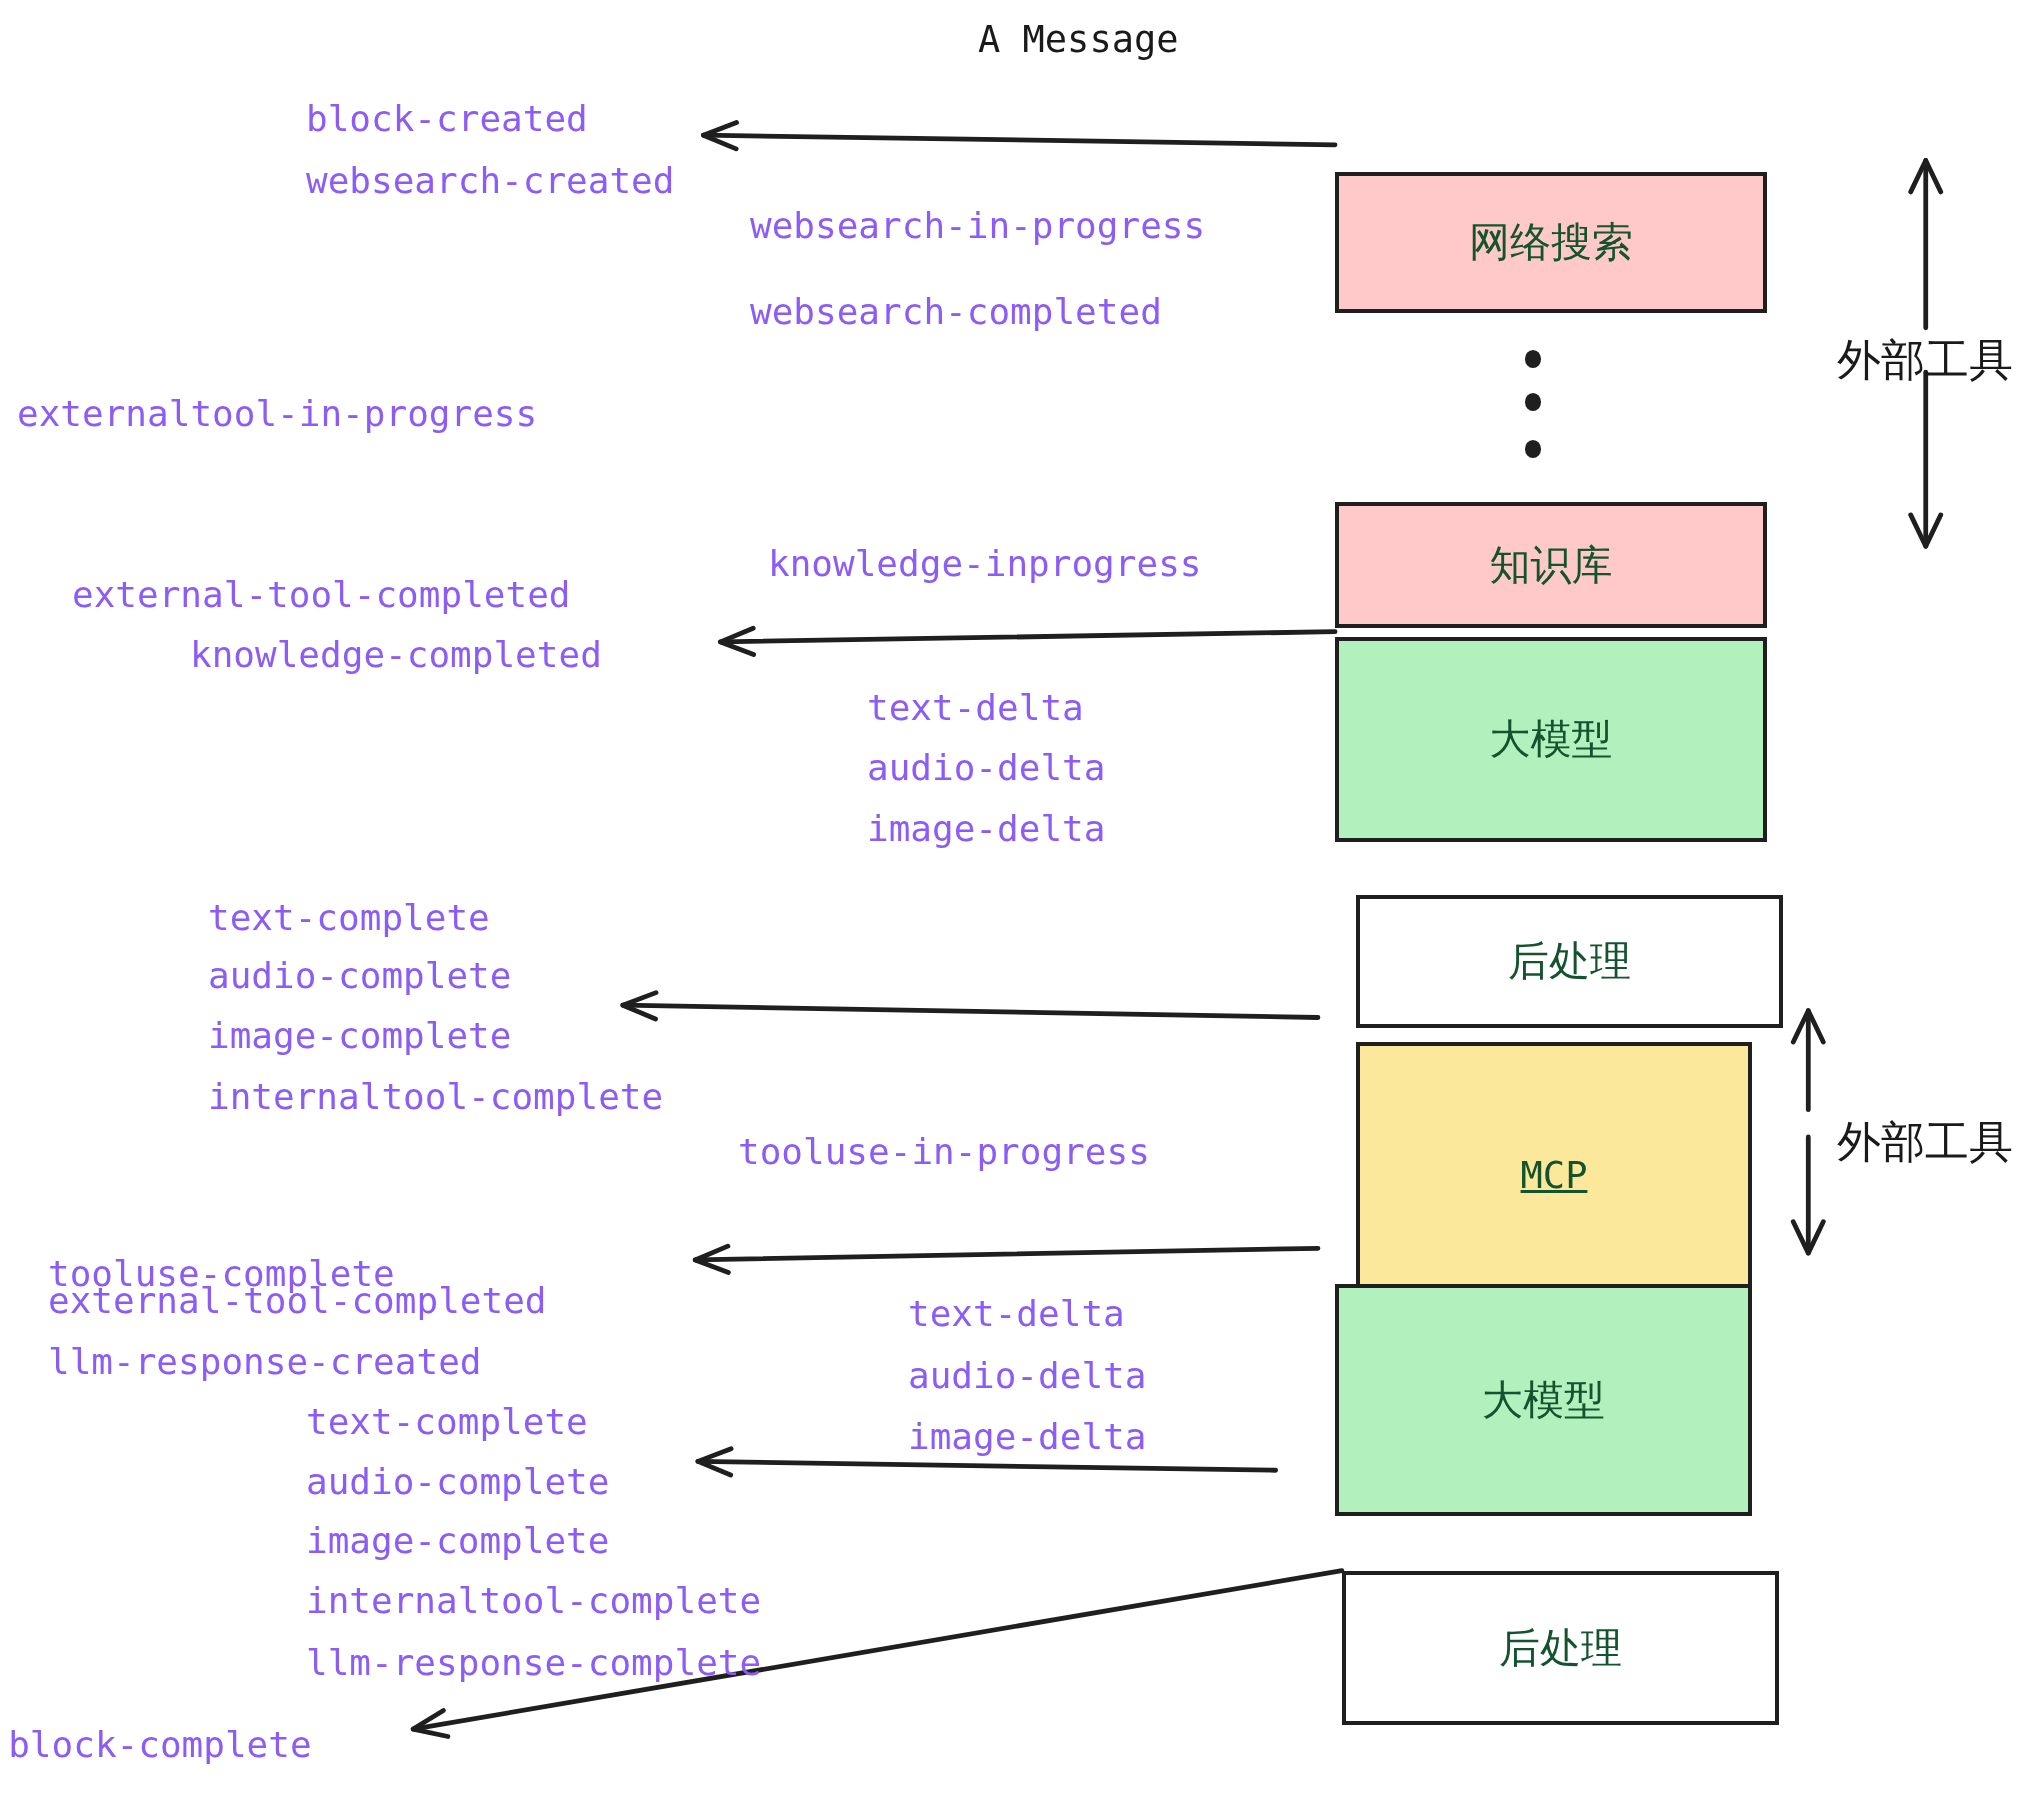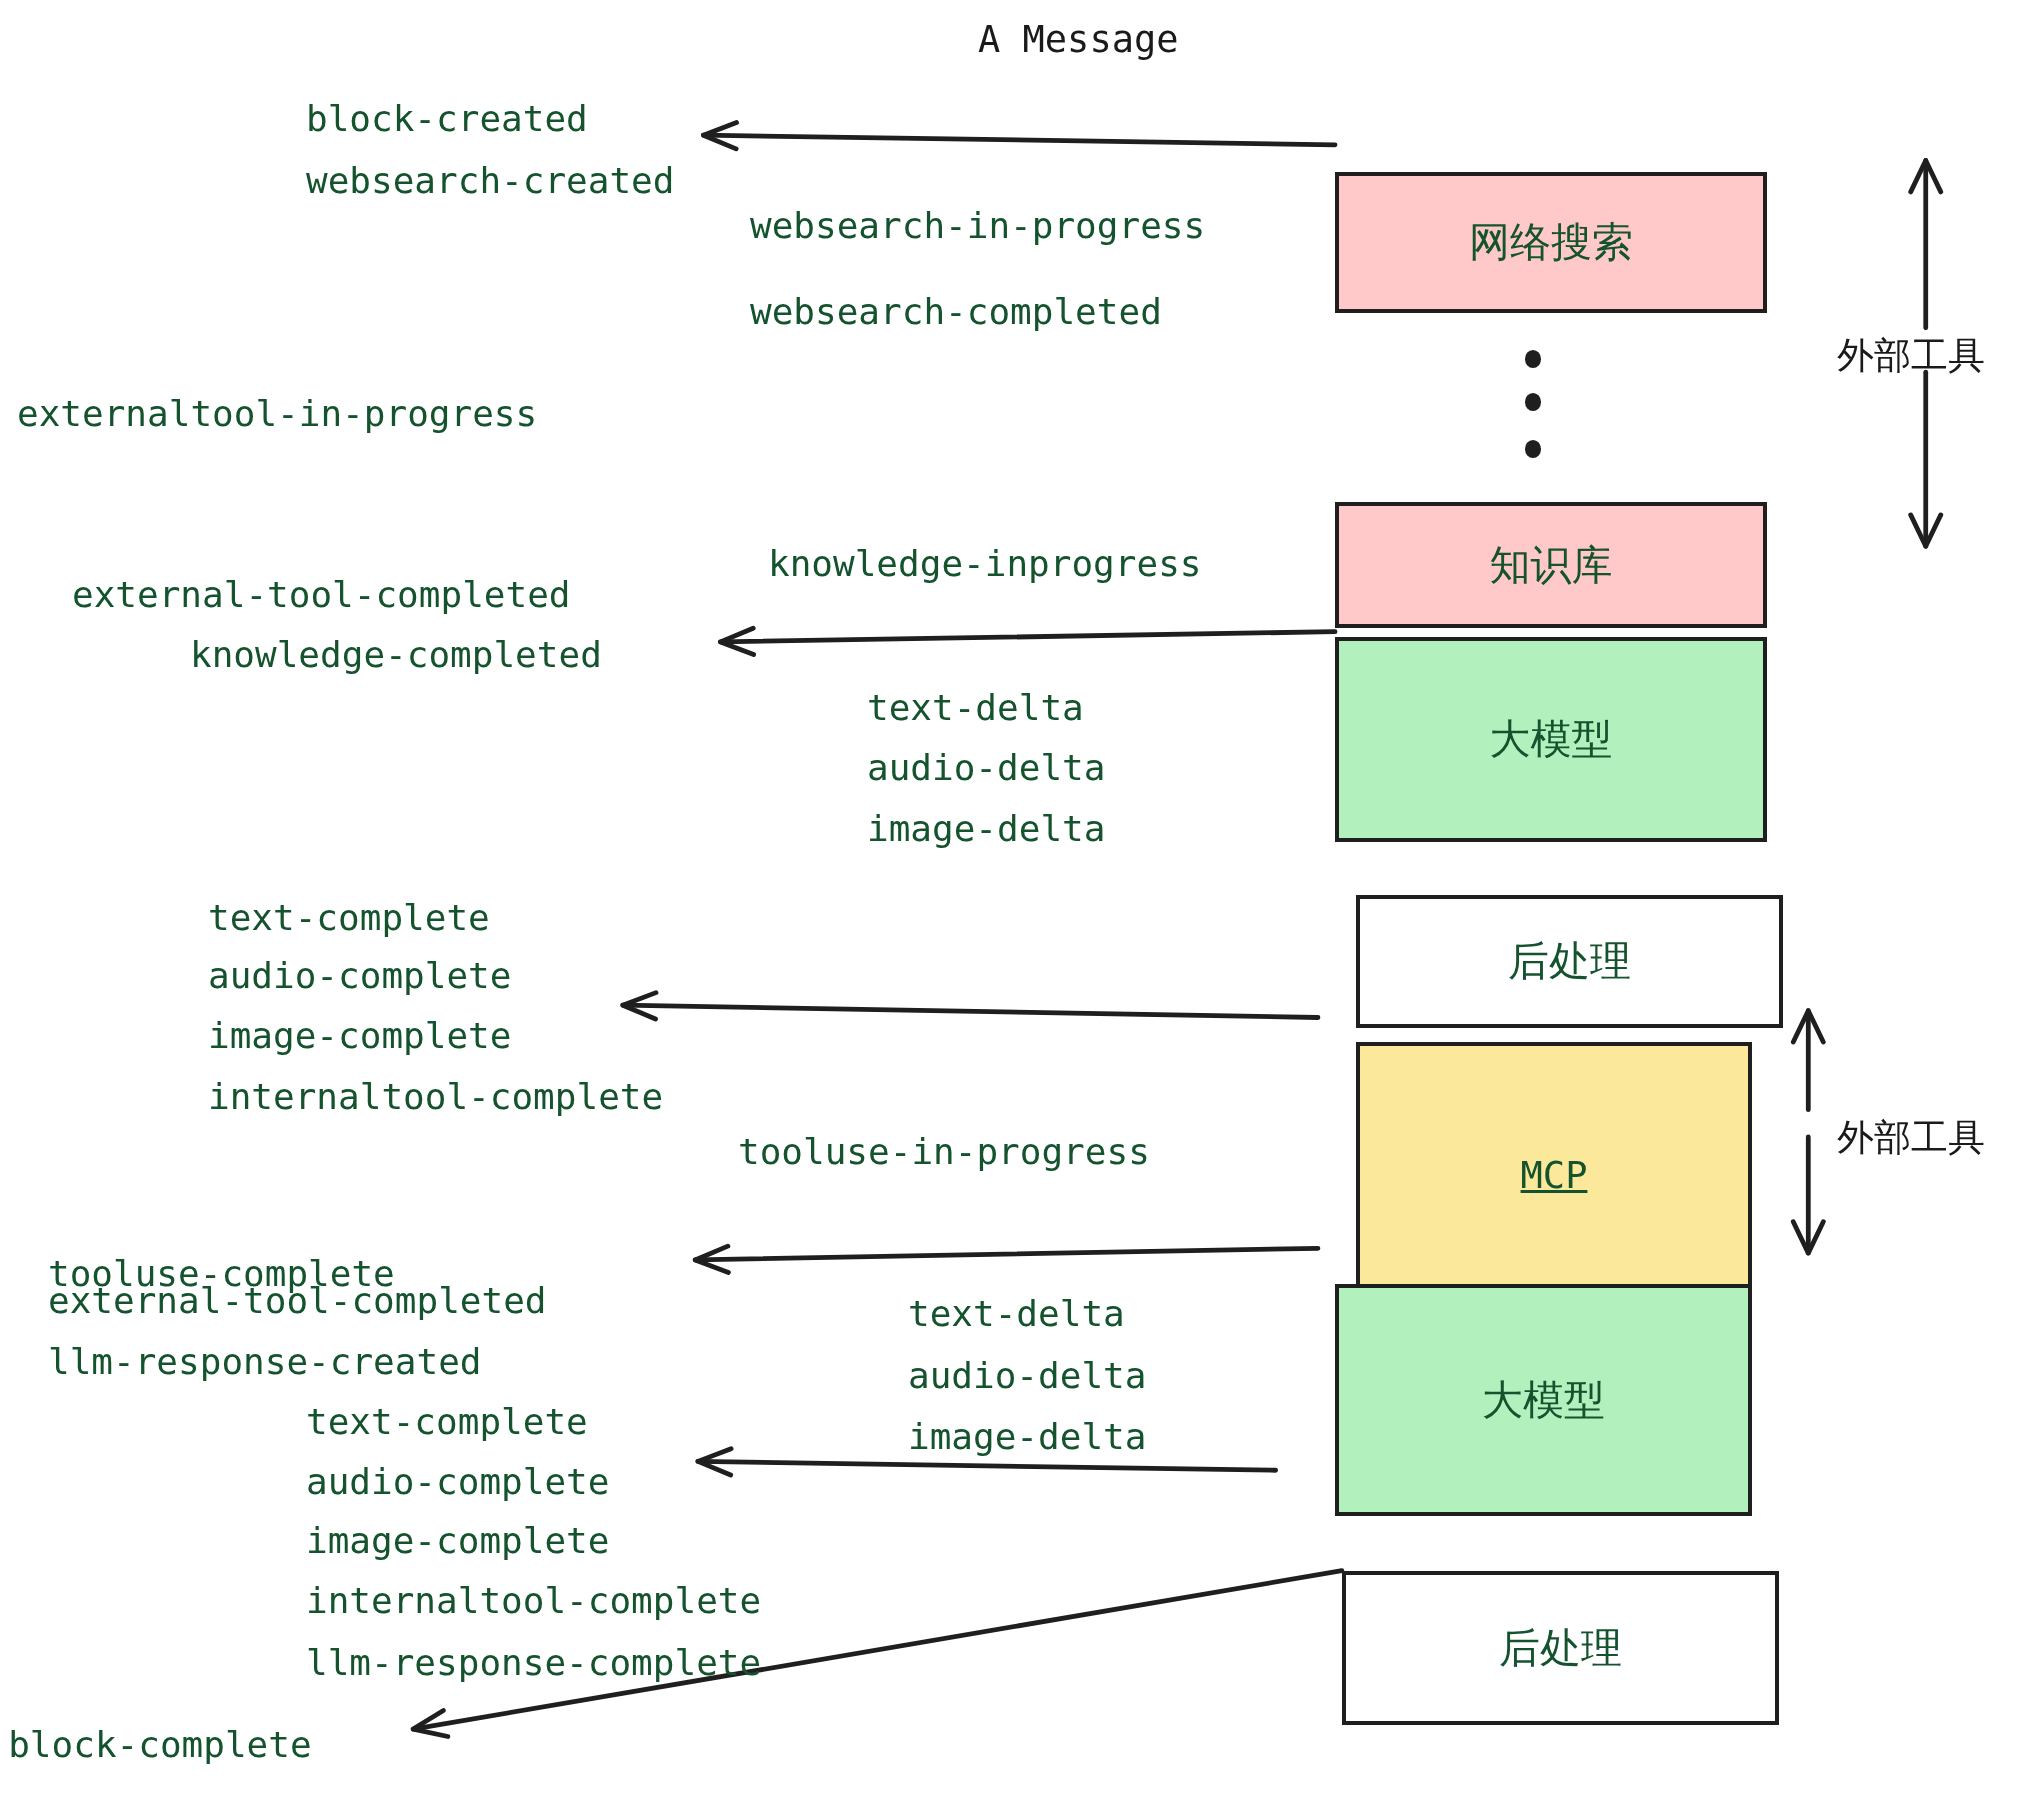--- a/index.html
+++ b/index.html
@@ -25,21 +25,21 @@
     left: 0;
     width: 2035px;
     height: 1796px;
     overflow: visible;
   }
   .evt {
     position: absolute;
     font-family: "DejaVu Sans Mono", "Liberation Mono", monospace;
     font-size: 36px;
     line-height: 1;
-    color: #14532d;
+    color: #8b5cf6;
     white-space: pre;
     letter-spacing: 0px;
   }
   .title {
     position: absolute;
     font-family: "DejaVu Sans Mono", "Liberation Mono", monospace;
     font-size: 37px;
     color: #1a1a1a;
     white-space: pre;
   }
@@ -55,21 +55,21 @@
     border: 4.1px solid #1f1f1f;
     white-space: pre;
   }
   .boxlabel.mono {
     font-family: "DejaVu Sans Mono", "Liberation Mono", monospace;
     font-size: 37px;
   }
   .sidelabel {
     position: absolute;
     font-family: "DejaVu Sans", "Liberation Sans", sans-serif;
-    font-size: 37px;
+    font-size: 44px;
     color: #1a1a1a;
     white-space: pre;
   }
   .dot {
     position: absolute;
     width: 16.4px;
     height: 18px;
     border-radius: 50%;
     background: #1f1f1f;
   }

